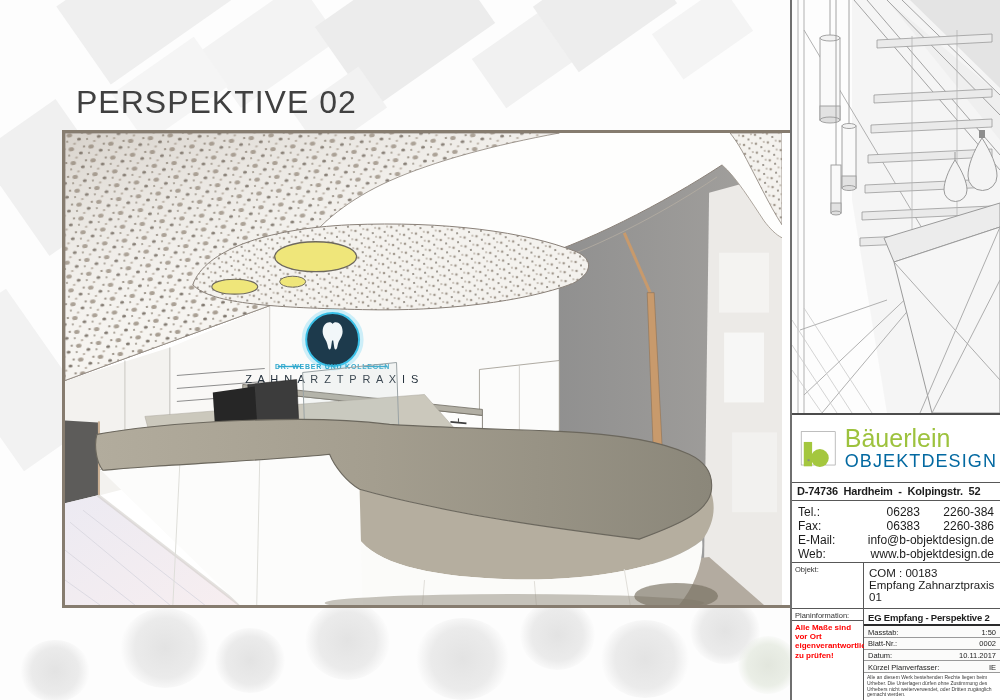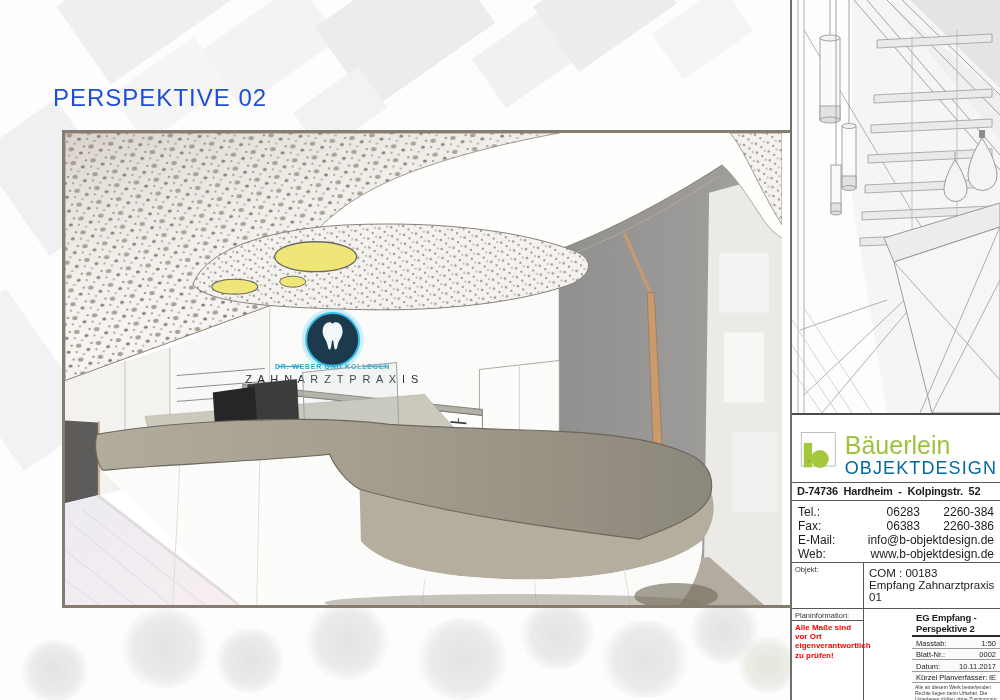--- a/index.html
+++ b/index.html
@@ -4,44 +4,44 @@
 <style>
   html,body{margin:0;padding:0;}
   body{width:1000px;height:700px;overflow:hidden;background:#ffffff;font-family:"Liberation Sans",sans-serif;}
   .canvas{position:relative;width:1000px;height:700px;background:#fdfdfd;}
 
   
   .wm{position:absolute;inset:0;overflow:hidden;z-index:0;}
   .wm .blk{position:absolute;transform:rotate(-35deg);}
   .tree{position:absolute;border-radius:50%;background:radial-gradient(circle,#e3e3e3 0%,#ebebeb 50%,rgba(255,255,255,0) 74%);}
 
-  .page-title{position:absolute;left:53px;top:84px;z-index:2;font-size:24px;color:#1d4ed8;letter-spacing:1px;}
+  .page-title{position:absolute;left:76px;top:84px;z-index:2;font-size:32px;color:#404040;letter-spacing:1px;}
 
   .frame{position:absolute;left:62px;top:130px;width:863px;height:478px;border:3px solid #867c6f;background:#ffffff;box-sizing:border-box;z-index:2;}
   .frame svg{display:block;}
 
   .sidebar{position:absolute;left:790px;top:0;width:210px;height:700px;background:#ffffff;border-left:2px solid #6f6f6f;box-sizing:border-box;z-index:2;color:#1c1c1c;}
   .sketch-box{height:413px;border-bottom:2px solid #4c4c4c;overflow:hidden;background:#fdfdfd;}
   .sec{border-bottom:1px solid #585858;box-sizing:border-box;background:#fff;}
-  .logo-sec{height:68px;display:flex;align-items:flex-end;padding:3px 3px 3px 6px;gap:7px;}
+  .logo-sec{height:68px;display:flex;align-items:center;padding:3px 3px 3px 6px;gap:7px;}
   .logo-name{font-size:25px;color:#9dc23d;line-height:1.05;}
   .logo-tag{font-size:18px;color:#0369a1;letter-spacing:1.1px;}
   .addr{height:18px;font-size:11px;font-weight:bold;white-space:pre;padding:2px 0 0 5px;letter-spacing:-0.2px;}
   .contacts{height:62px;padding:4px 6px 0 6px;}
   .c-row{display:flex;justify-content:space-between;font-size:12px;line-height:14px;}
   .c-val{white-space:pre;}
   .objekt{height:46px;display:flex;}
   .col-l{width:72px;border-right:1px solid #585858;font-size:7.5px;color:#333;padding:2px 0 0 3px;box-sizing:border-box;}
   .col-r{flex:1;padding:4px 5px 0 5px;font-size:11.5px;}
   .obj-code{}
   .plan{height:91px;display:flex;}
   .plan .col-l{display:flex;flex-direction:column;justify-content:flex-start;padding:0;}
   .plan-label{padding:2px 0 0 3px;}
   .warning{border-top:1px solid #585858;color:#ff0000;font-size:8px;font-weight:bold;line-height:1.15;padding:2px 2px 1px 3px;}
-  .plan-r{flex:1;display:flex;flex-direction:column;margin-left:48px;}
+  .plan-r{flex:1;display:flex;flex-direction:column;}
   .plan-title{font-size:9.5px;font-weight:bold;padding:3px 4px 1px 4px;border-bottom:2px solid #2b2b2b;letter-spacing:-0.2px;}
   .p-row{display:flex;justify-content:space-between;font-size:7.5px;padding:1.5px 4px 0 4px;border-bottom:1px solid #9a9a9a;height:17px;box-sizing:border-box;background:#fbfbfa;}
   .copyright{font-size:5px;line-height:1.15;color:#3a3a3a;padding:2px 3px;flex:1;}
 </style>
 </head>
 <body>
 
 <div class="canvas">
 
   <div class="wm">

